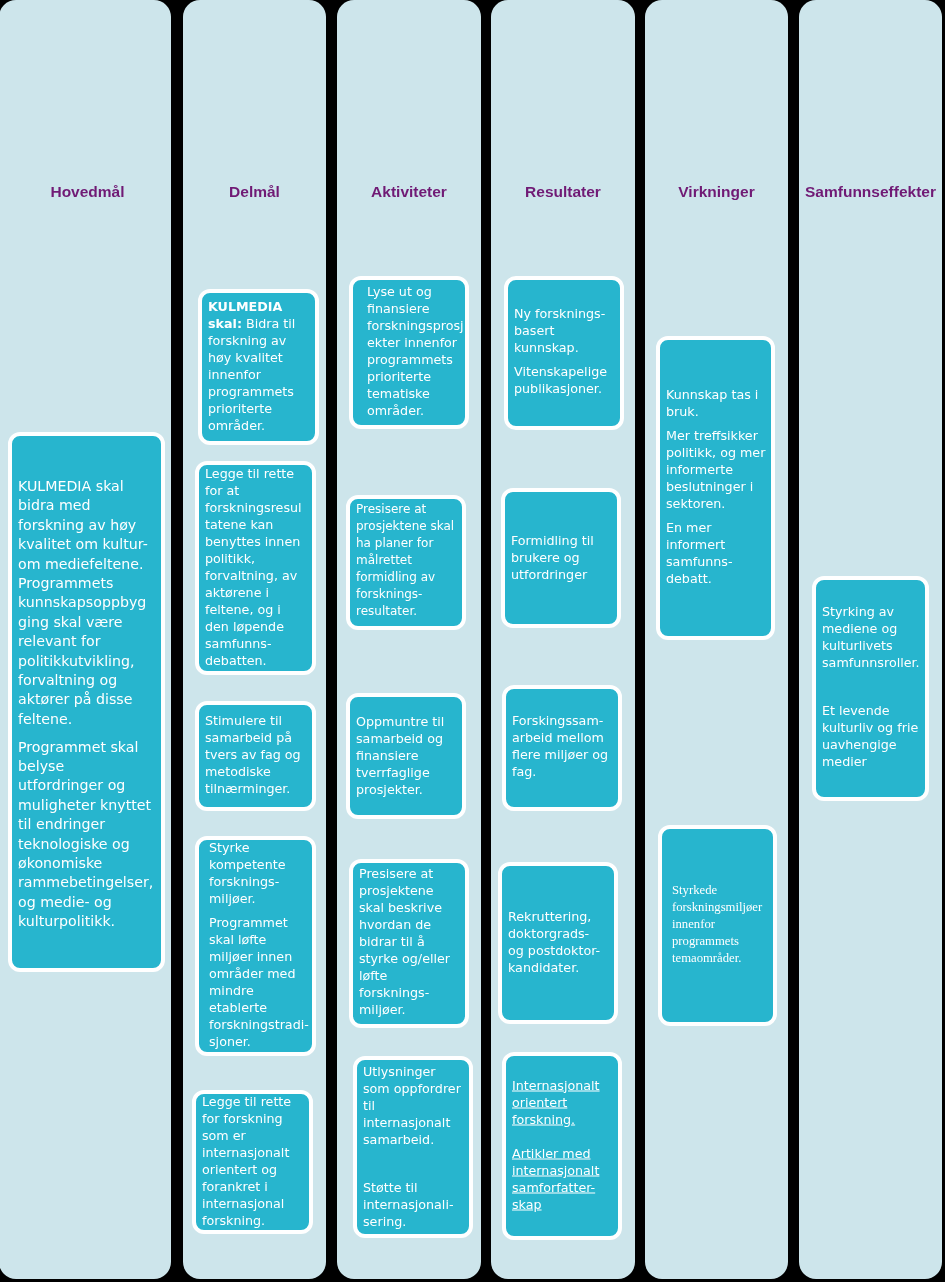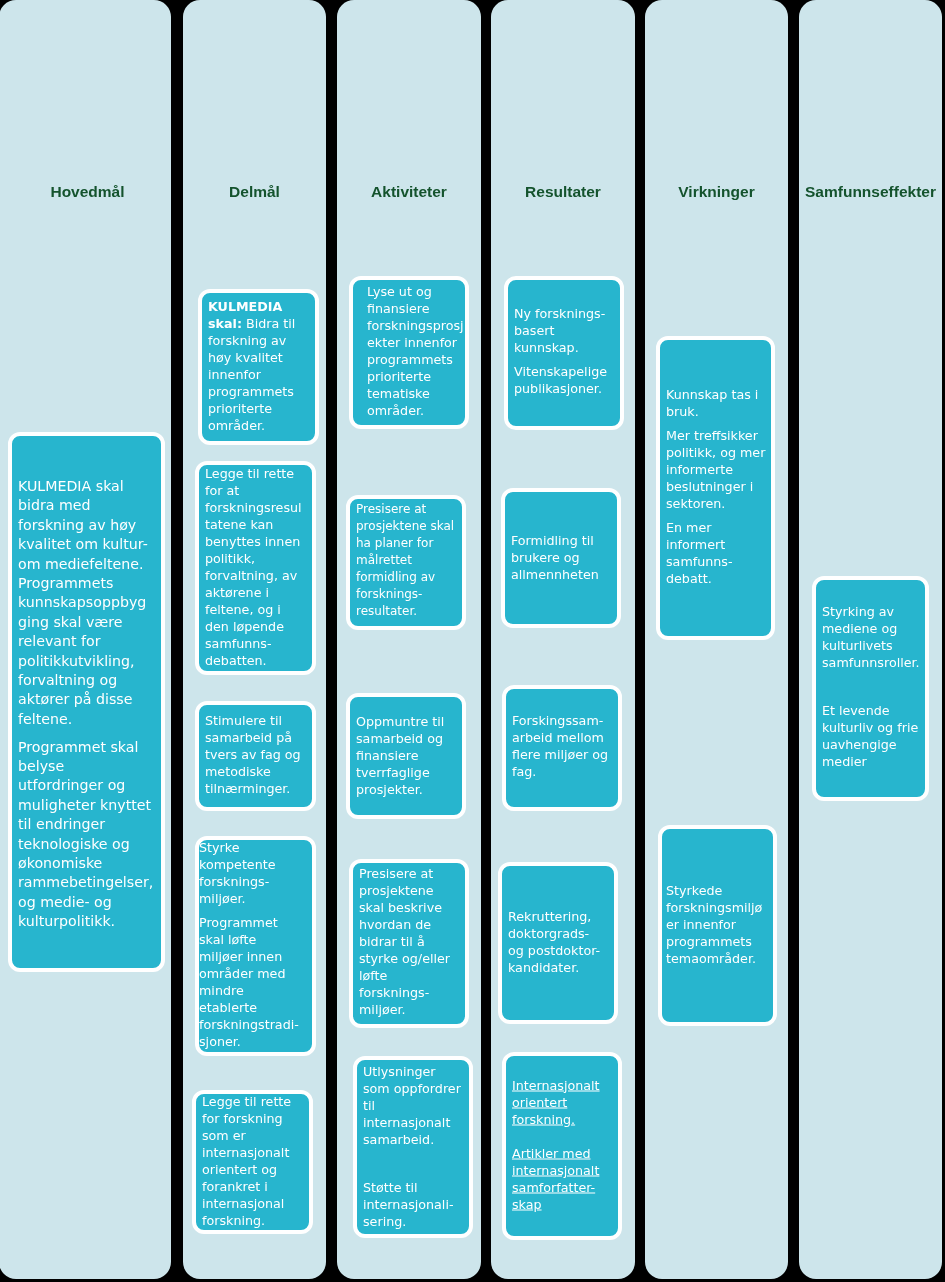--- a/index.html
+++ b/index.html
@@ -2,21 +2,21 @@
 <html><head>
 <meta charset="utf-8">
 <title>KULMEDIA resultatkjede</title>
 <style>
   html,body{margin:0;padding:0;}
   body{width:945px;height:1282px;background:#000;overflow:hidden;
        font-family:"DejaVu Sans",sans-serif;}
   #board{position:relative;width:945px;height:1282px;}
   .column{position:absolute;background:#cde5eb;border-radius:17px;box-sizing:border-box;}
   .col-header{position:absolute;left:0;width:100%;text-align:center;font-weight:bold;
-              color:#14532d;font-size:15.5px;line-height:16px;
+              color:#701a75;font-size:15.5px;line-height:16px;
               font-family:"Liberation Sans",sans-serif;}
   .card{position:absolute;background:#27b5ce;border:4px solid #fff;border-radius:12px;
         box-sizing:border-box;color:#fff;overflow:hidden;}
   .card .inner{box-sizing:content-box;}
   .card.vcenter{display:flex;flex-direction:column;justify-content:center;}
   .card p{margin:0 0 var(--pg,7px) 0;}
   .card p:last-child{margin-bottom:0;}
   .card b{font-weight:bold;}
 </style>
 </head>
@@ -44,21 +44,21 @@
       <div class="inner" style="width: 100px; margin-left: 6px;">
         <p>Legge til rette for at forskningsresul​tatene kan benyttes innen politikk, forvaltning, av aktørene i feltene, og i den løpende samfunns-debatten.</p>
       </div>
     </div>
     <div class="card" style="left: 195px; width: 121px; top: 701px; height: 110px; font-size: 12.7px; line-height: 17px; --pg: 7px;">
       <div class="inner" style="width: 100px; margin-left: 6px; margin-top: 7px;">
         <p>Stimulere til samarbeid på tvers av fag og metodiske tilnærminger.</p>
       </div>
     </div>
     <div class="card" style="left: 195px; width: 121px; top: 836px; height: 220px; font-size: 12.7px; line-height: 17px; --pg: 7px;">
-      <div class="inner" style="width: 100px; margin-left: 0; margin-top: -1px;">
+      <div class="inner" style="width: 100px; margin-left: 10px; margin-top: -1px;">
         <p>Styrke kompetente forsknings-miljøer.</p>
         <p>Programmet skal løfte miljøer innen områder med mindre etablerte forskningstradi-sjoner.</p>
       </div>
     </div>
     <div class="card" style="left: 192px; width: 121px; top: 1090px; height: 144px; font-size: 12.7px; line-height: 17px; --pg: 7px;">
       <div class="inner" style="width: 100px; margin-left: 6px; margin-top: -1px;">
         <p>Legge til rette for forskning som er internasjonalt orientert og forankret i internasjonal forskning.</p>
       </div>
     </div>
     <div class="column" style="left: 337px; width: 144px; top: 0px; height: 1279px;">
@@ -94,21 +94,21 @@
       <div class="col-header" style="top: 184px;">Resultater</div>
     </div>
     <div class="card" style="left: 504px; width: 120px; top: 276px; height: 154px; font-size: 12.7px; line-height: 17px; --pg: 7px;">
       <div class="inner" style="width: 100px; margin-left: 6px; margin-top: 25px;">
         <p>Ny forsknings-basert kunnskap.</p>
         <p>Vitenskapelige publikasjoner.</p>
       </div>
     </div>
     <div class="card vcenter" style="left: 501px; width: 120px; top: 488px; height: 140px; font-size: 12.7px; line-height: 17px; --pg: 7px;">
       <div class="inner" style="width: 100px; margin-left: 6px; transform: translateY(-1px);">
-        <p>Formidling til brukere og allmennheten</p>
+        <p>Formidling til brukere og utfordringer</p>
       </div>
     </div>
     <div class="card vcenter" style="left: 502px; width: 120px; top: 685px; height: 126px; font-size: 12.7px; line-height: 17px; --pg: 7px;">
       <div class="inner" style="width: 100px; margin-left: 6px; transform: translateY(-2.5px);">
         <p>Forskingssam-arbeid mellom flere miljøer og fag.</p>
       </div>
     </div>
     <div class="card vcenter" style="left: 498px; width: 120px; top: 862px; height: 162px; font-size: 12.7px; line-height: 17px; --pg: 7px;">
       <div class="inner" style="width: 100px; margin-left: 6px; transform: translateY(-1px);">
         <p>Rekruttering, doktorgrads- og postdoktor-kandidater.</p>
@@ -124,21 +124,21 @@
       <div class="col-header" style="top: 184px;">Virkninger</div>
     </div>
     <div class="card vcenter" style="left: 656px; width: 119px; top: 336px; height: 304px; font-size: 12.7px; line-height: 17px; --pg: 7px;">
       <div class="inner" style="width: 100px; margin-left: 6px; transform: translateY(-2.5px);">
         <p>Kunnskap tas i bruk.</p>
         <p>Mer treffsikker politikk, og mer informerte beslutninger i sektoren.</p>
         <p>En mer informert samfunns-debatt.</p>
       </div>
     </div>
     <div class="card vcenter" style="left: 658px; width: 119px; top: 825px; height: 201px; font-size: 12.7px; line-height: 17px; --pg: 7px;">
-      <div class="inner" style="width: 100px; margin-left: 4px; transform: translateY(-1px);">
+      <div class="inner" style="width: 100px; margin-left: 10px; transform: translateY(-1px); font-family: Liberation Serif, serif;">
         <p>Styrkede forskningsmiljø​er innenfor programmets temaområder.</p>
       </div>
     </div>
     <div class="column" style="left: 799px; width: 143px; top: 0px; height: 1279px;">
       <div class="col-header" style="top: 184px;">Samfunnseffekter</div>
     </div>
     <div class="card vcenter" style="left: 812px; width: 117px; top: 576px; height: 225px; font-size: 12.7px; line-height: 17px; --pg: 31.4px;">
       <div class="inner" style="width: 100px; margin-left: 6px; transform: translateY(-2.5px);">
         <p>Styrking av mediene og kulturlivets samfunnsroller.</p>
         <p>Et levende kulturliv og frie uavhengige medier</p>

